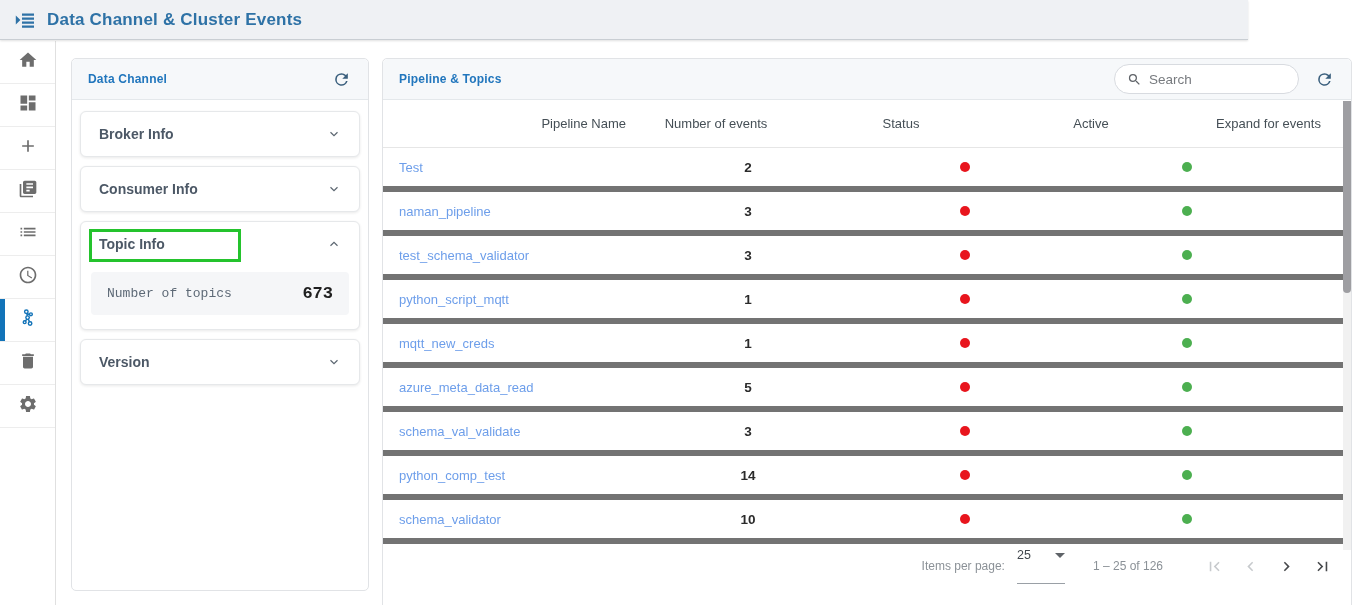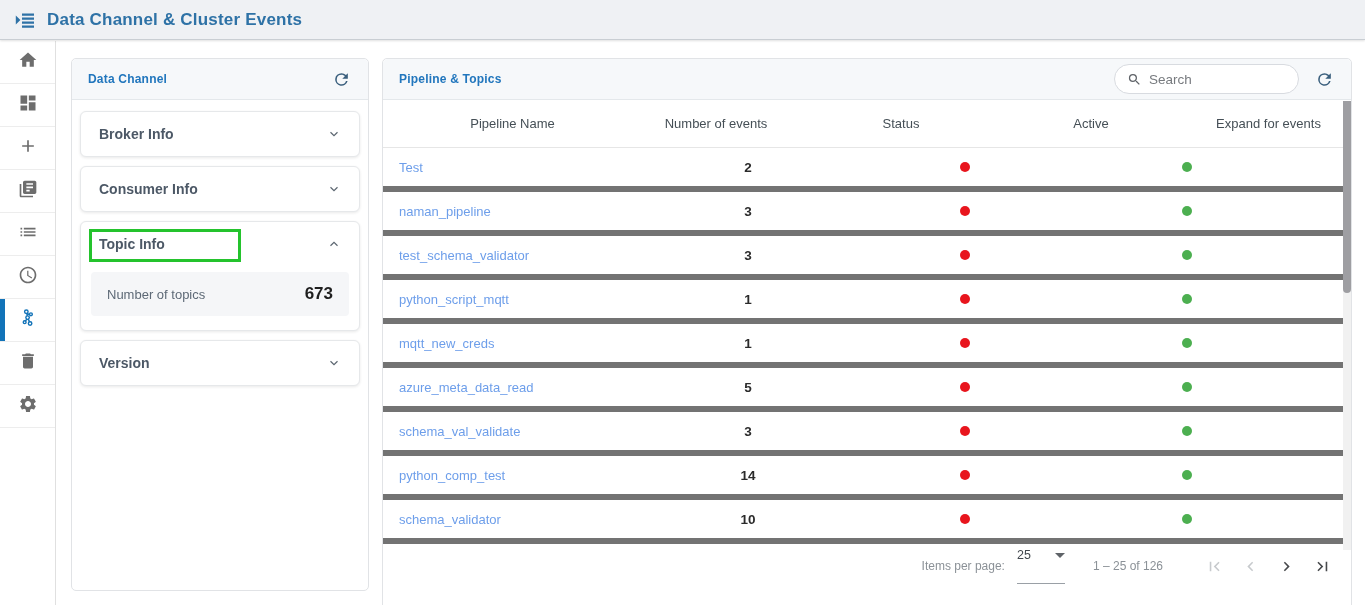--- a/index.html
+++ b/index.html
@@ -9,21 +9,21 @@
     --status-red:#e8151d;
     --active-green:#4caf50;
     --highlight-green:#24c32d;
     --sidebar-active-blue:#1273b8;
   }
   *{box-sizing:border-box;margin:0;padding:0;}
   html,body{width:1365px;height:605px;overflow:hidden;}
   body{font-family:"Liberation Sans",sans-serif;background:#ffffff;position:relative;color:#333;}
 
   
-  .topbar{position:absolute;top:0;left:0;width:1365px;height:40px;background:#eff1f4;
+  .topbar{position:absolute;top:0;left:0;width:1248px;height:40px;background:#eff1f4;
     border-bottom:1px solid #c9ced3;box-shadow:0 1px 2px rgba(0,0,0,.12);
     display:flex;align-items:center;padding-left:13px;z-index:20;text-align:center;}
   .topbar-icon{width:24px;height:24px;color:var(--topbar-blue);display:flex;align-items:center;justify-content:center;cursor:pointer;}
   .topbar-title{margin-left:10px;font-size:17px;font-weight:600;color:var(--topbar-blue);letter-spacing:.2px;}
 
   
   .sidebar{position:absolute;top:41px;left:0;width:56px;height:564px;background:#fff;border-right:1px solid #e0e0e0;z-index:10;}
   .side-item{height:43px;display:flex;align-items:center;justify-content:center;border-bottom:1px solid #ededed;position:relative;cursor:pointer;}
   .side-item svg{width:20px;height:20px;fill:#6d6d6d;}
   .side-item.active{}
@@ -41,38 +41,38 @@
 
   
   #data-channel-panel{left:71px;top:58px;width:298px;height:533px;}
   .acc-wrap{padding:11px 8px 0 8px;}
   .acc{border:1px solid #e6e8ea;border-radius:6px;background:#fff;margin-bottom:9px;box-shadow:0 1px 3px rgba(0,0,0,.09);}
   .acc-header{height:44px;display:flex;align-items:center;justify-content:space-between;padding:0 18px;cursor:pointer;position:relative;}
   .acc-label{font-size:14px;font-weight:600;color:#4c5866;}
   .acc-chevron{color:#5b6670;display:flex;}
   .acc-chevron svg{width:14px;height:14px;}
   .green-box{position:absolute;left:8px;top:7px;width:152px;height:33px;border:3px solid var(--highlight-green);pointer-events:none;}
-  .acc-body{padding:6px 10px 14px 10px;}
+  .acc-body{padding:6px 10px 14px 10px;font-family:Liberation Mono, monospace;}
   .kv-row{background:#f5f6f8;border-radius:4px;padding:12px 16px;display:flex;align-items:center;justify-content:space-between;}
   .kv-label{font-size:13px;color:#5d6976;}
   .kv-value{font-size:17px;font-weight:700;color:#1f1f1f;}
 
   
   #pipeline-panel{left:382px;top:58px;width:970px;height:596px;}
   .search-area{display:flex;align-items:center;gap:14px;}
   .search-pill{width:185px;height:30px;border:1px solid #d8dbe0;border-radius:16px;background:#fff;
     display:flex;align-items:center;padding:0 12px;gap:7px;}
   .search-pill svg{width:15px;height:15px;fill:#5f6368;flex:0 0 auto;}
   .search-pill input{border:none;outline:none;width:100%;font-size:13.5px;color:#3c4043;font-family:"Liberation Sans",sans-serif;background:transparent;}
   .search-pill input::placeholder{color:#5f6368;opacity:.85;}
 
   .tbl-header,.tbl-row{display:grid;grid-template-columns:243px 180px 190px 190px 165px;align-items:center;}
   .tbl-header{height:48px;border-bottom:1px solid #e6e6e6;}
   .th{font-size:13px;color:#454f56;text-align:center;}
-  .th:first-child{text-align:center;padding-left:16px;}
+  .th:first-child{text-align:right;padding-left:16px;}
   .tbl-row{height:44px;border-bottom:6px solid #737373;gap:32px;}
   .cell{text-align:center;}
   .cell-name{text-align:left;padding-left:16px;font-size:13px;color:var(--link-blue);cursor:pointer;}
   .cell-events{font-size:13.5px;font-weight:700;color:#2b2b2b;}
   .dot{display:inline-block;width:10px;height:10px;border-radius:50%;}
   .dot-status{background:var(--status-red);}
   .dot-active{background:var(--active-green);}
   .expand-btn{border:none;background:transparent;cursor:pointer;color:#2a2a2a;display:inline-flex;padding:2px;}
   .expand-btn svg{width:14px;height:14px;}
 

